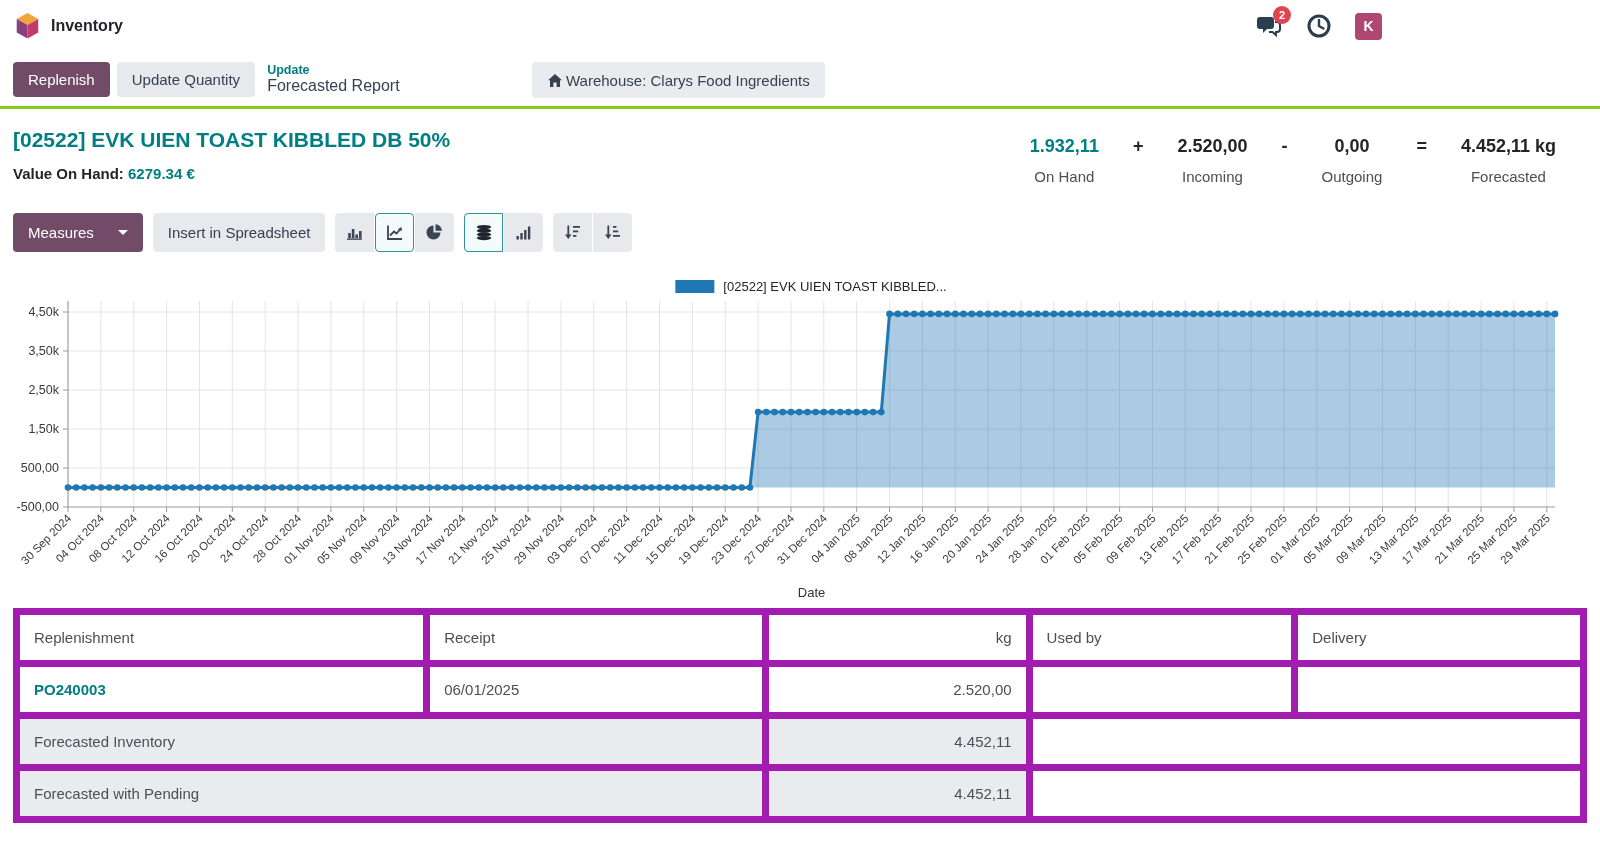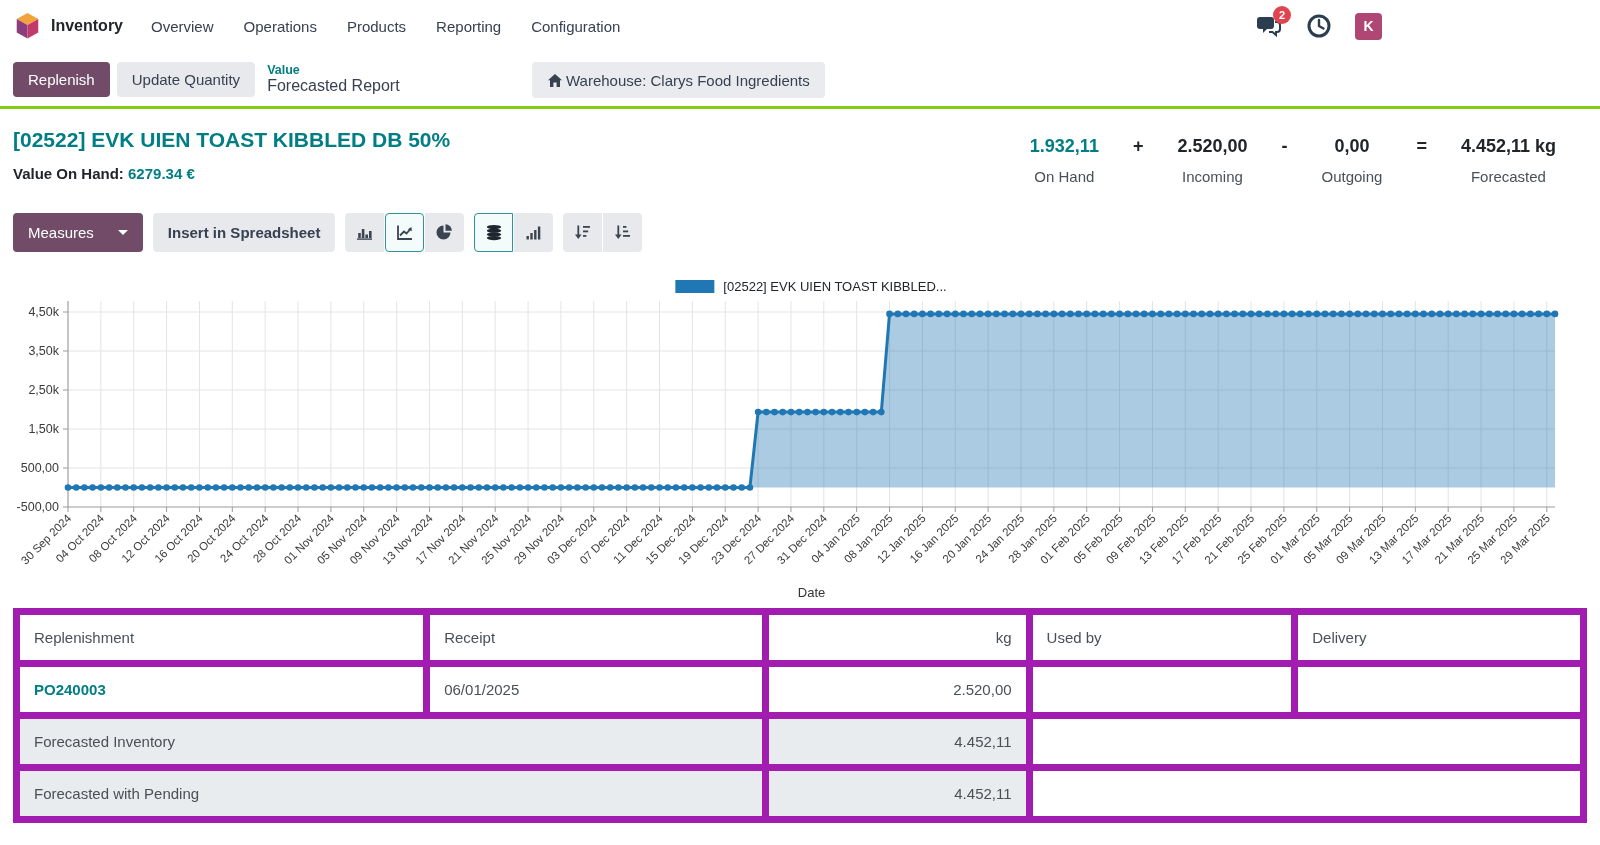--- a/index.html
+++ b/index.html
@@ -60,21 +60,21 @@
   .stat { text-align:center; }
   .stat .val { font-size:18px; font-weight:700; color:#212529; white-space:nowrap; }
   .stat.accent .val { color:#017E84; }
   .stat .lbl { margin-top:11px; font-size:15px; color:#495057; }
   .stat-op { font-size:18px; font-weight:700; color:#212529; line-height:21px; }
 
   
   .toolbar { position:absolute; top:213px; left:13px; display:flex; align-items:center; gap:10px; }
   .measures-btn { background:#714B67; color:#fff; display:flex; align-items:center; gap:24px; height:39px; }
   .caret { width:0; height:0; border-left:5px solid transparent; border-right:5px solid transparent; border-top:5px solid #fff; }
-  .insert-btn { background:#e7e9ed; color:#374151; height:39px; margin-left:0;font-weight:bold; }
+  .insert-btn { background:#e7e9ed; color:#374151; height:39px; margin-left:0; }
   .icon-group { display:flex; gap:1px; }
   .icon-btn {
     width:39px; height:39px; background:#e7e9ed; border:1px solid transparent;
     display:flex; align-items:center; justify-content:center; cursor:pointer;
   }
   .icon-group .icon-btn:first-child { border-radius:4px 0 0 4px; }
   .icon-group .icon-btn:last-child { border-radius:0 4px 4px 0; }
   .icon-btn.active { background:#f3fbfb; border:1px solid #2e9499; border-radius:4px; }
   .icon-btn svg { display:block; }
 
@@ -105,27 +105,20 @@
 </head>
 <body>
 
 <div class="navbar">
   <svg class="app-icon" viewBox="0 0 24 26">
     <polygon points="12,1 22,6.5 12,12 2,6.5" fill="#f2a43c"></polygon>
     <polygon points="2,6.5 12,12 12,24.5 2,19" fill="#8a3f7c"></polygon>
     <polygon points="22,6.5 12,12 12,24.5 22,19" fill="#c23a6b"></polygon>
   </svg>
   <div class="app-name">Inventory</div>
-  <div class="nav-menu" id="nav-menu">
-      <div class="nav-item">Overview</div>
-      <div class="nav-item">Operations</div>
-      <div class="nav-item">Products</div>
-      <div class="nav-item">Reporting</div>
-      <div class="nav-item">Configuration</div>
-    </div>
   <div class="systray">
     <div class="systray-icon">
       <svg width="26" height="24" viewBox="0 0 26 24">
         <path d="M4 3 h11 a3 3 0 0 1 3 3 v6 a3 3 0 0 1 -3 3 h-4 l-4 4 v-4 h-3 a3 3 0 0 1 -3 -3 v-6 a3 3 0 0 1 3 -3 z" fill="#2b3e50"></path>
         <path d="M19 8 h2 a3 3 0 0 1 3 3 v4 a3 3 0 0 1 -3 3 h-1 v3 l-3.5 -3 h-3.5" fill="none" stroke="#2b3e50" stroke-width="2"></path>
       </svg>
       <div class="badge">2</div>
     </div>
     <div class="systray-icon">
       <svg width="26" height="26" viewBox="0 0 26 26">
@@ -134,21 +127,21 @@
       </svg>
     </div>
     <div class="avatar">K</div>
   </div>
 </div>
 
 <div class="control-bar">
   <button class="btn btn-primary">Replenish</button>
   <button class="btn btn-secondary">Update Quantity</button>
   <div class="breadcrumb">
-    <div class="bc-parent">Value</div>
+    <div class="bc-parent">Update</div>
     <div class="bc-current">Forecasted Report</div>
   </div>
   <div class="facet">
     <svg width="16" height="15" viewBox="0 0 16 15">
       <path d="M8 1 L15 7.2 H13 V14 H9.6 V9.5 H6.4 V14 H3 V7.2 H1 Z" fill="#374151"></path>
     </svg>
     <span>Warehouse: Clarys Food Ingredients</span>
   </div>
 </div>
 

